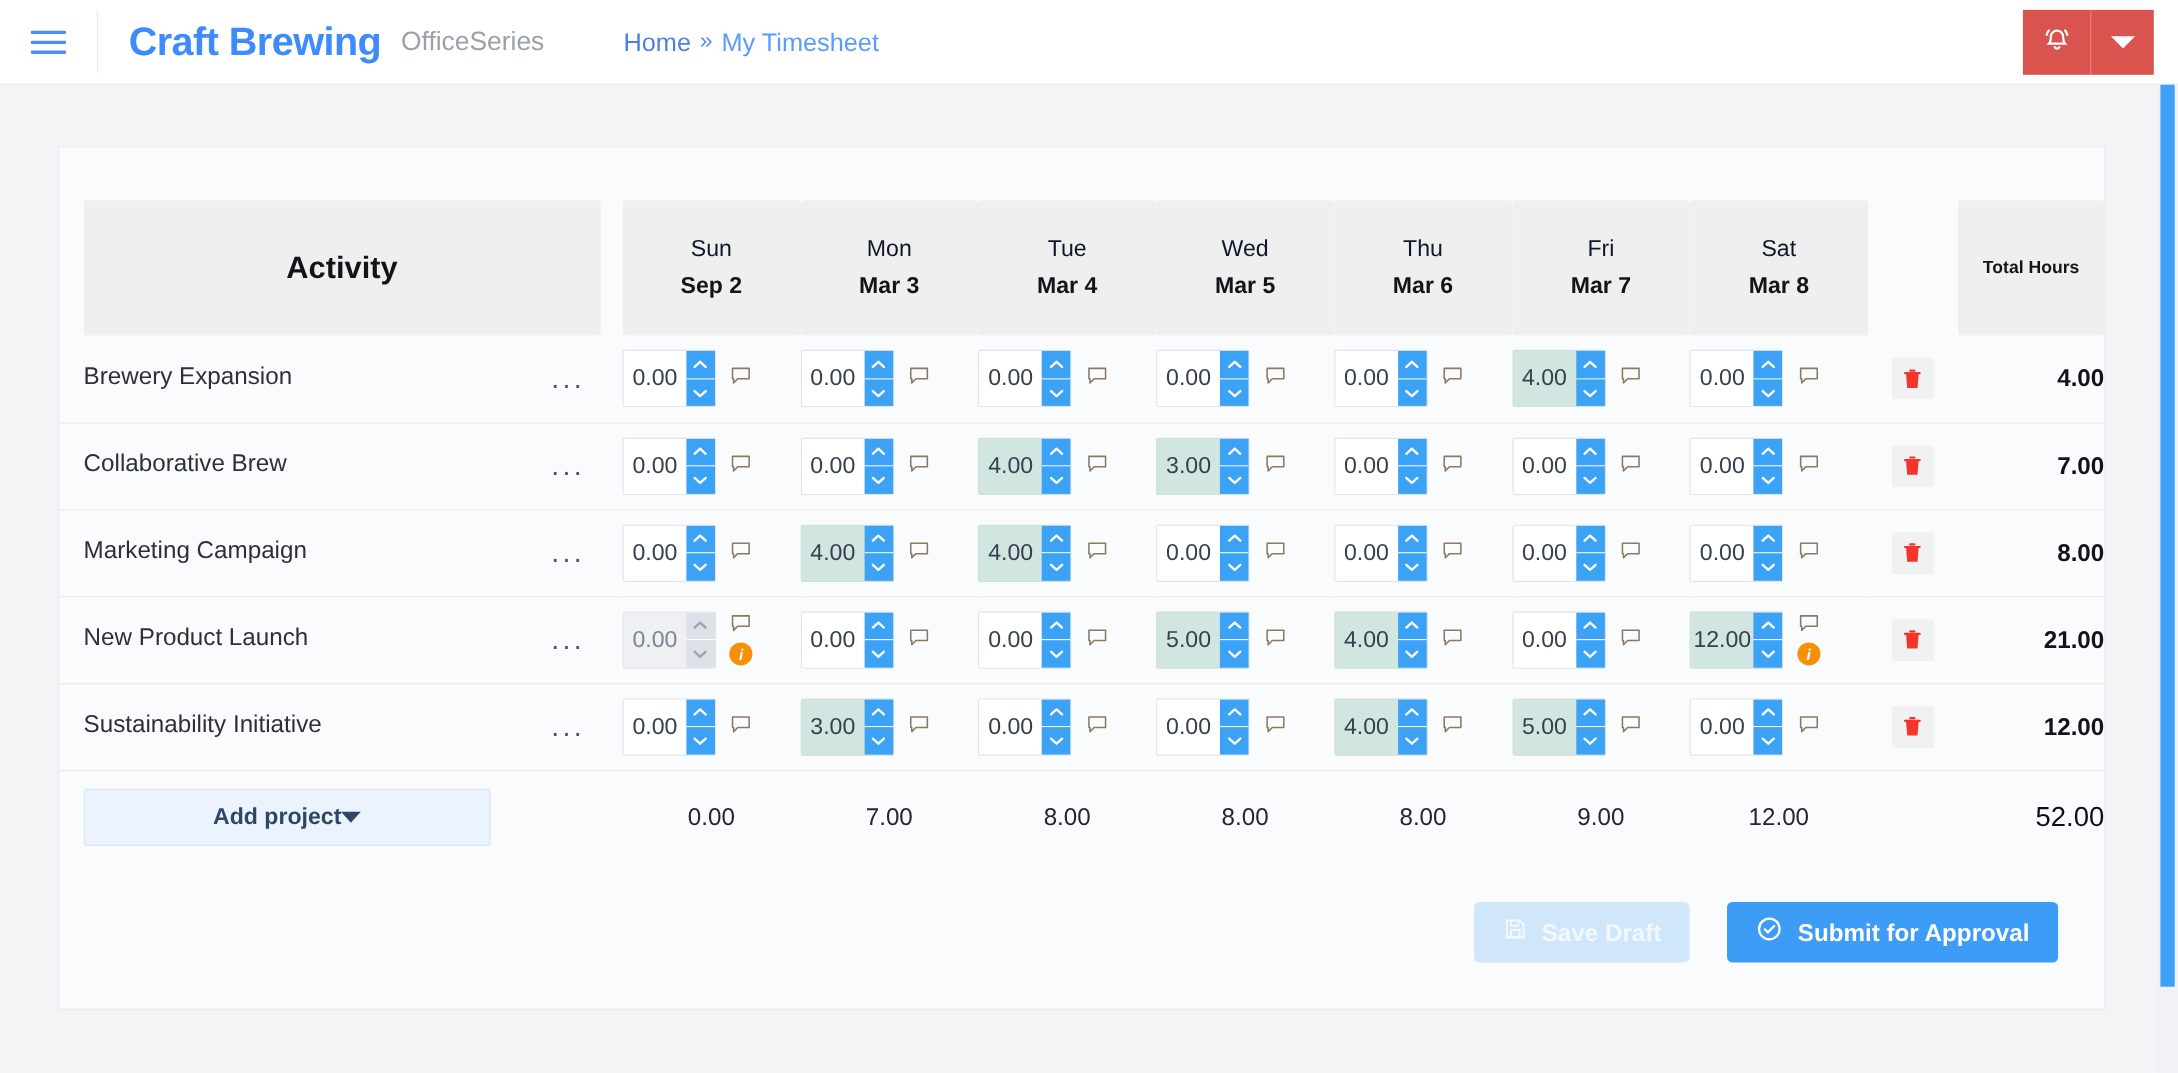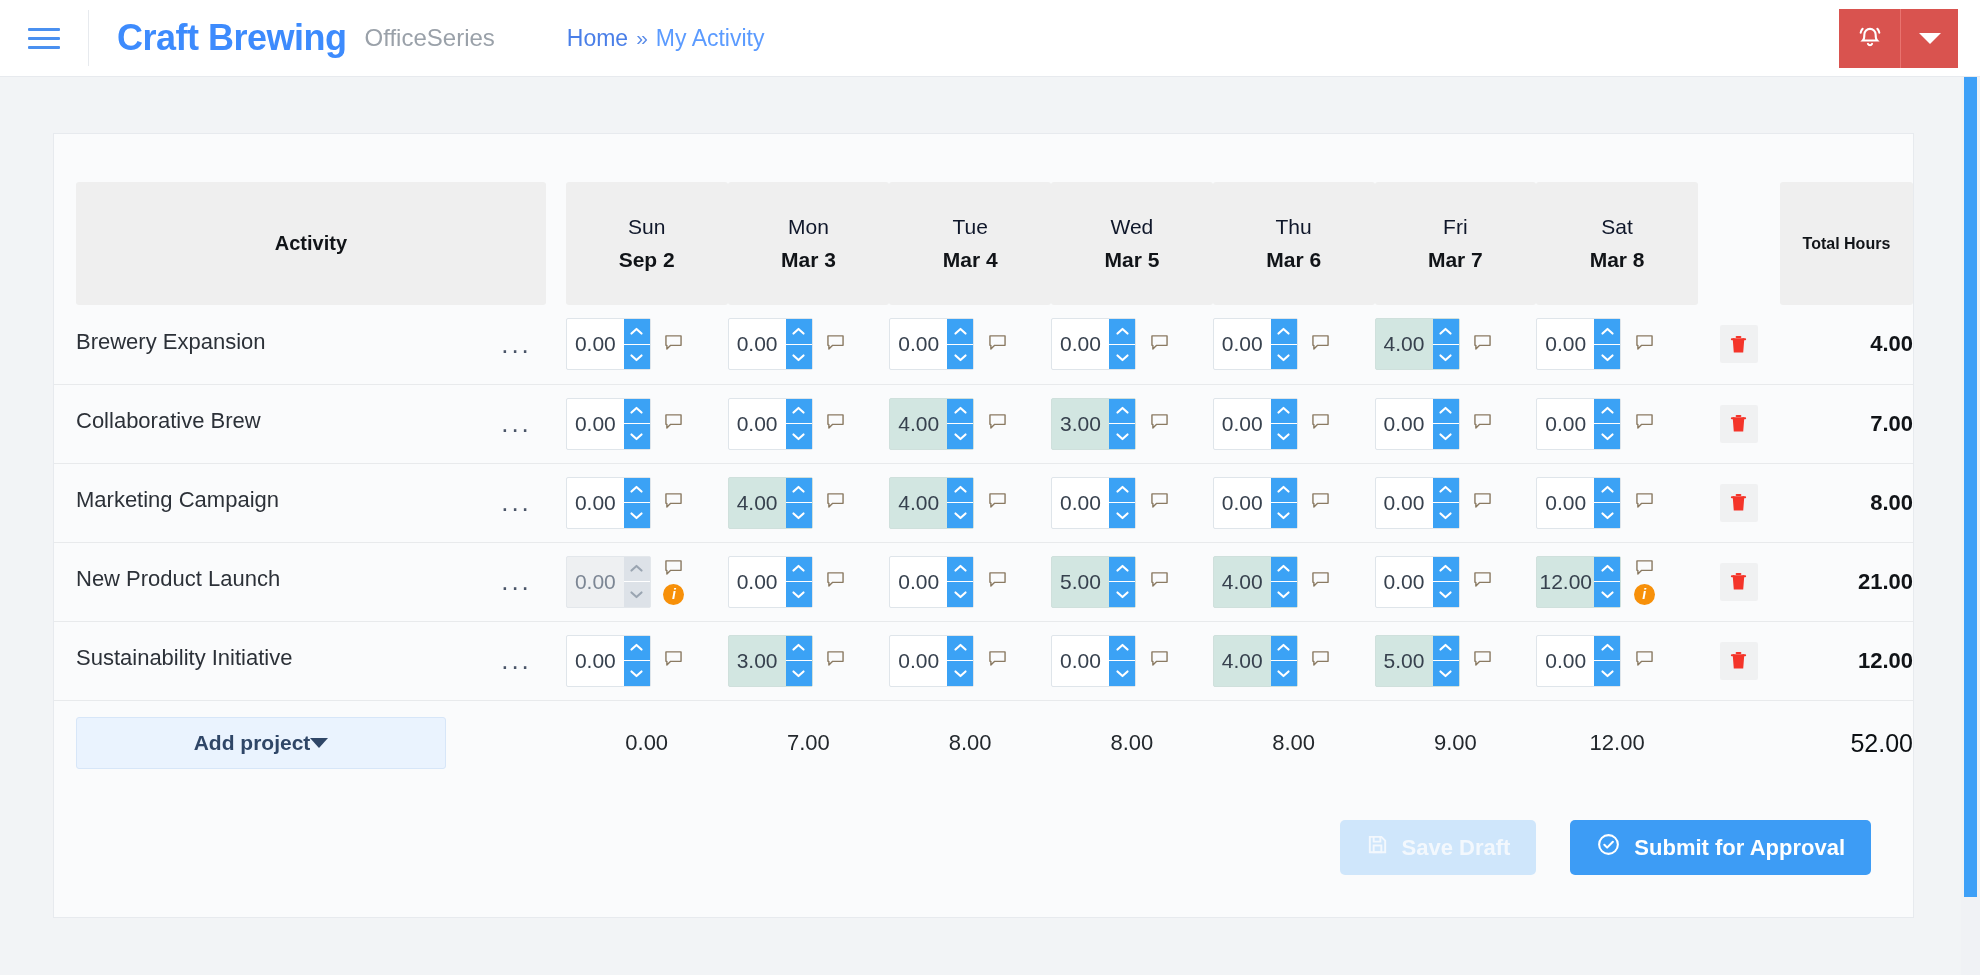--- a/index.html
+++ b/index.html
@@ -67,21 +67,21 @@
   thead th { padding: 0 6px 0 0; }
   .hd-cell {
     background: #efefef; border-radius: 3px;
     height: 123px; display:flex; flex-direction:column;
     align-items:center; justify-content:center; gap: 9px;
   }
   .hd-cell.activity { margin-left: 22px; margin-right: 20px; }
   .hd-cell.plain { background: transparent; }
   .hd-day-name { font-size: 21px; color: #0f172a; font-weight: normal; }
   .hd-day-date { font-size: 21px; color: #111418; font-weight: bold; }
-  .hd-activity { font-size: 20px; color: #111418; font-weight: bold; text-align: right; }
+  .hd-activity { font-size: 28px; color: #111418; font-weight: bold; text-align: right; }
   .hd-total { font-size: 16px; color: #111418; font-weight: bold; }
 
   tbody tr.datarow { height: 79px; border-bottom: 1px solid #e8eaec; }
   tbody tr.datarow td { vertical-align: middle; }
 
   .activity-cell { display:flex; align-items:flex-start; padding-left: 22px; }
   .activity-name { font-size: 22px; color: #2c3138; flex: 1; }
   .dots { color: #4a5568; font-size: 26px; letter-spacing: 3px; padding-right: 34px; cursor: pointer; }
 
   .daycell { display:flex; align-items:center; gap: 10px; }
@@ -167,21 +167,21 @@
     <span></span>
       <span></span>
       <span></span>
   </div>
   <div class="brand-divider"></div>
   <div class="brand">Craft Brewing</div>
   <div class="brand-sub">OfficeSeries</div>
   <div class="breadcrumb">
     <a>Home</a>
     <span class="chev">»</span>
-    <span class="current">My Activity</span>
+    <span class="current">My Timesheet</span>
   </div>
   <div class="topbar-right">
     <div class="bell-btn">
       <span>
         <svg width="26" height="28" viewBox="0 0 24 24" fill="none" stroke="#ffffff" stroke-width="1.9" stroke-linecap="round">
           <path d="M12 4.5a5.2 5.2 0 0 0-5.2 5.2c0 4.2-1.4 5.6-1.4 5.6h13.2s-1.4-1.4-1.4-5.6A5.2 5.2 0 0 0 12 4.5z" fill="none"></path>
           <path d="M10.1 18.4a2.1 2.1 0 0 0 3.8 0"></path>
           <path d="M5.2 4.4A7.4 7.4 0 0 0 3.4 8"></path>
           <path d="M18.8 4.4A7.4 7.4 0 0 1 20.6 8"></path>
         </svg>

